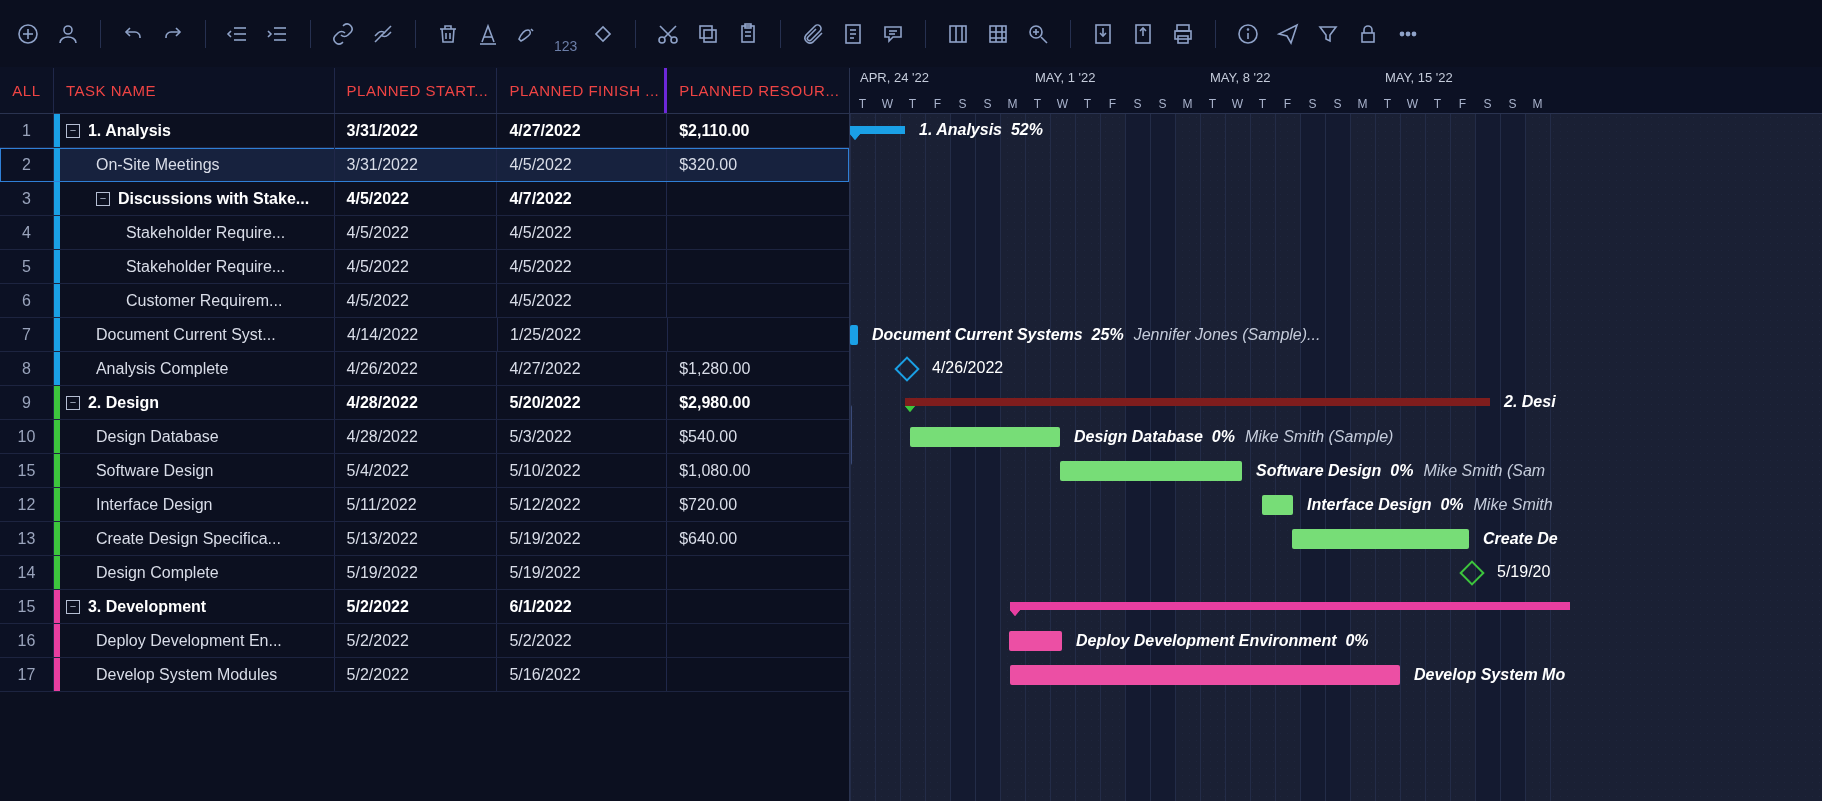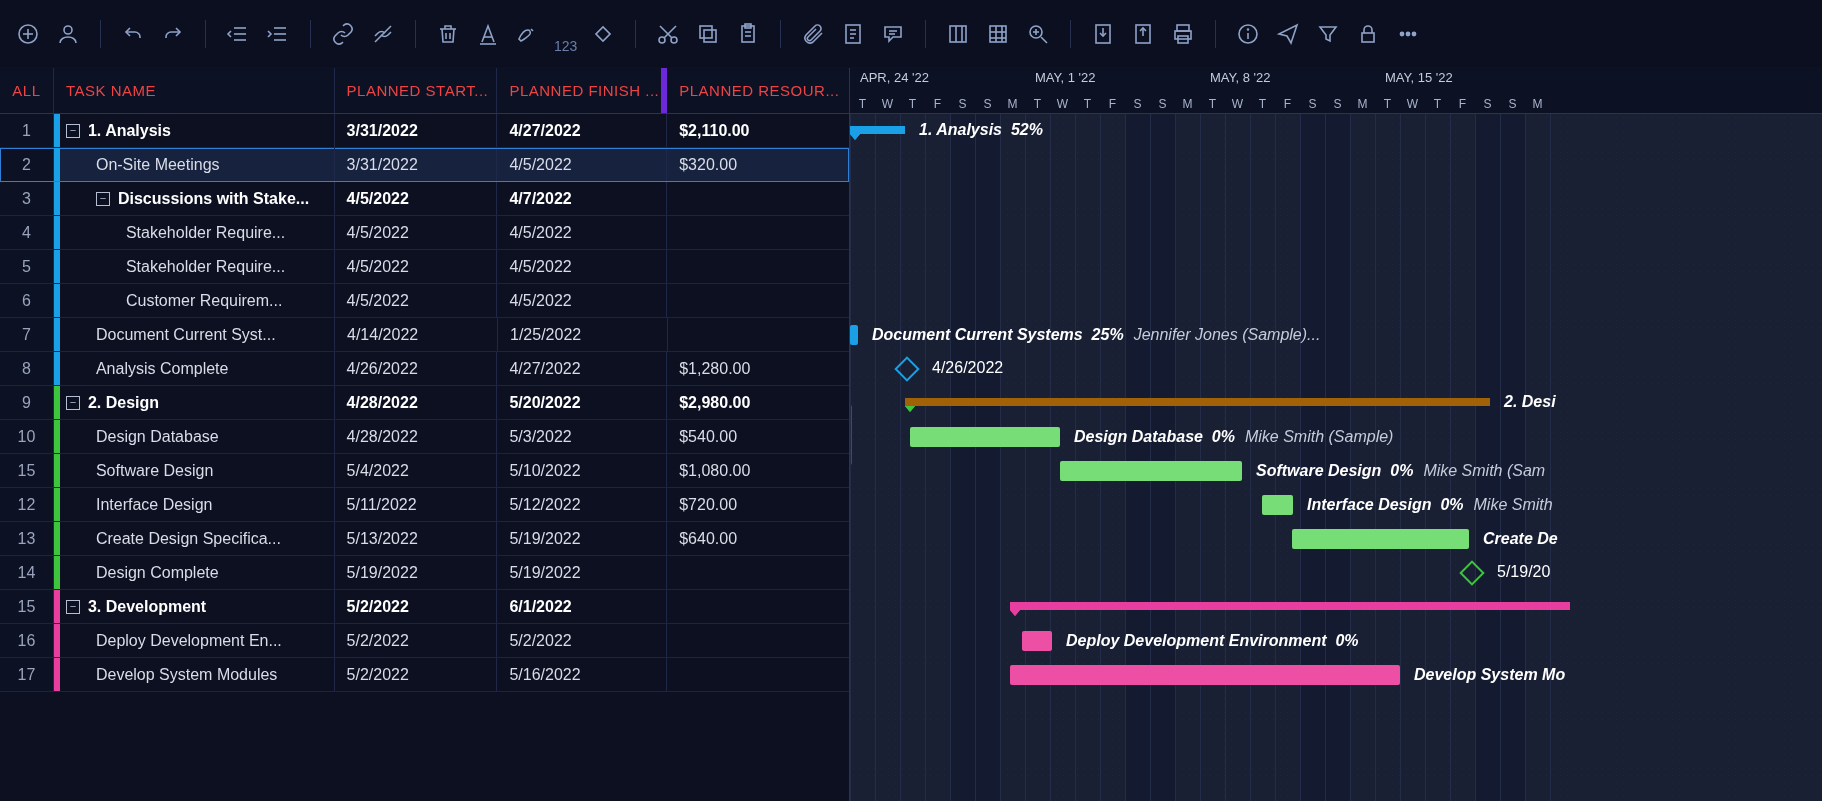--- a/index.html
+++ b/index.html
@@ -41,21 +41,21 @@
     height: 46px;
     background: #0c1124;
     border-bottom: 1px solid #2a3350;
     font-size: 15px;
     letter-spacing: 0.5px;
     color: #ef4444;
   }
   .col-all { width: 54px; display:flex; align-items:center; justify-content:center; border-right:1px solid #20284a; cursor:pointer; }
   .col-task { width: 281px; padding-left:12px; display:flex; align-items:center; border-right:1px solid #20284a; }
   .col-start { width: 163px; padding-left:12px; display:flex; align-items:center; border-right:1px solid #20284a; }
-  .col-finish { width: 170px; padding-left:12px; display:flex; align-items:center; border-right:6px solid #6d28d9; }
+  .col-finish { width: 170px; padding-left:12px; display:flex; align-items:center; border-right:3px solid #6d28d9; }
   .col-res { width: 182px; padding-left:12px; display:flex; align-items:center; }
 
   
   .grid-body { flex: 1; overflow: hidden; }
   .row {
     display: flex;
     height: 34px;
     border-bottom: 1px solid #1d2440;
     font-size: 16px;
     color: #d9dde8;
@@ -99,21 +99,21 @@
   .bar-label .pct { font-weight:700; }
   .bar-label .res { color:#c5ccdb; margin-left:10px; font-weight:400;}
   .milestone {
     position:absolute; width:18px; height:18px; top:8px; transform:rotate(45deg);
     border:2.5px solid; background:transparent;
   }
   .ms-label { position:absolute; white-space:nowrap; color:#fff; font-size:16px; top:7px; }
 
   .c-blue   { background:#1aa0e6; }
   .c-blue.summary::before,.c-blue.summary::after{ border-top:6px solid #1aa0e6;}
-  .c-green  { background:#a16207; }
+  .c-green  { background:#7f1d1d; }
   .c-green-l{ background:#77dd77; }
   .c-green.summary::before,.c-green.summary::after{ border-top:6px solid #3dc53d;}
   .c-magenta{ background:#d63384; }
   .c-magenta.summary { background:#e83ea0; }
   .c-magenta.summary::before,.c-magenta.summary::after{ border-top:6px solid #e83ea0;}
   .c-magenta-l { background:#ec4fa4; }
 
   .ms-blue { border-color:#1aa0e6; }
   .ms-green{ border-color:#3dc53d; }
 
@@ -641,21 +641,21 @@
         </div>
         <div class="bar c-green-l" style="left: 388px; width: 31px; top: 381px; margin-left: 24px;">
           <div class="bar-label"><span class="pct" style="font-weight:700">Interface Design</span>&nbsp;&nbsp;<span class="pct">0%</span><span class="res">Mike Smith</span></div>
         </div>
         <div class="bar c-green-l" style="left: 442px; width: 177px; top: 415px;">
           <div class="bar-label"><span class="pct" style="font-weight:700">Create De</span></div>
         </div>
         <div class="milestone ms-green" style="left: 613px; top: 450px;"></div>
         <div class="ms-label" style="left: 647px; top: 449px;">5/19/20</div>
         <div class="bar c-magenta summary" style="left: 160px; width: 560px; top: 488px; height: 8px;"></div>
-        <div class="bar c-magenta-l" style="left: 172px; width: 30px; top: 517px;">
+        <div class="bar c-magenta-l" style="left: 159px; width: 53px; top: 517px;">
           <div class="bar-label"><span class="pct" style="font-weight:700">Deploy Development Environment</span>&nbsp;&nbsp;<span class="pct">0%</span></div>
         </div>
         <div class="bar c-magenta-l" style="left: 160px; width: 390px; top: 551px;">
           <div class="bar-label"><span class="pct" style="font-weight:700">Develop System Mo</span></div>
         </div>
       </div>
   </div>
 </div>
 
 </body></html>

